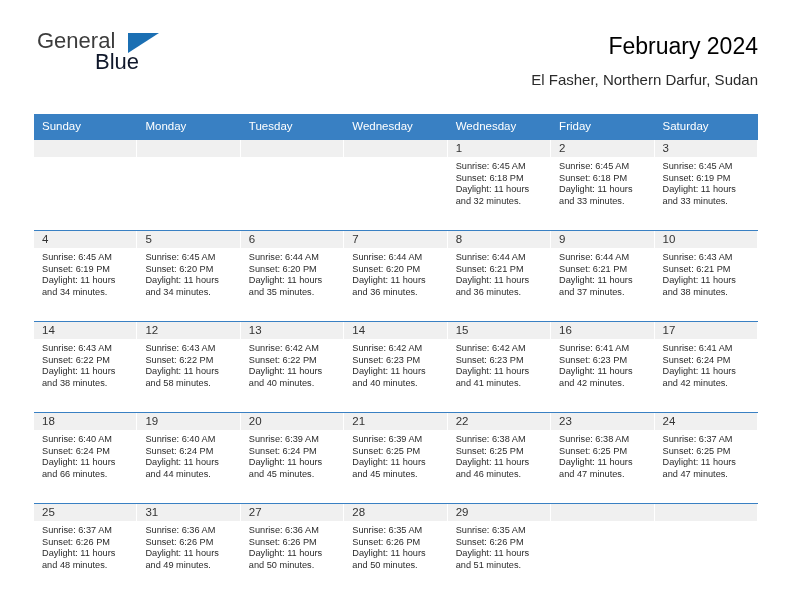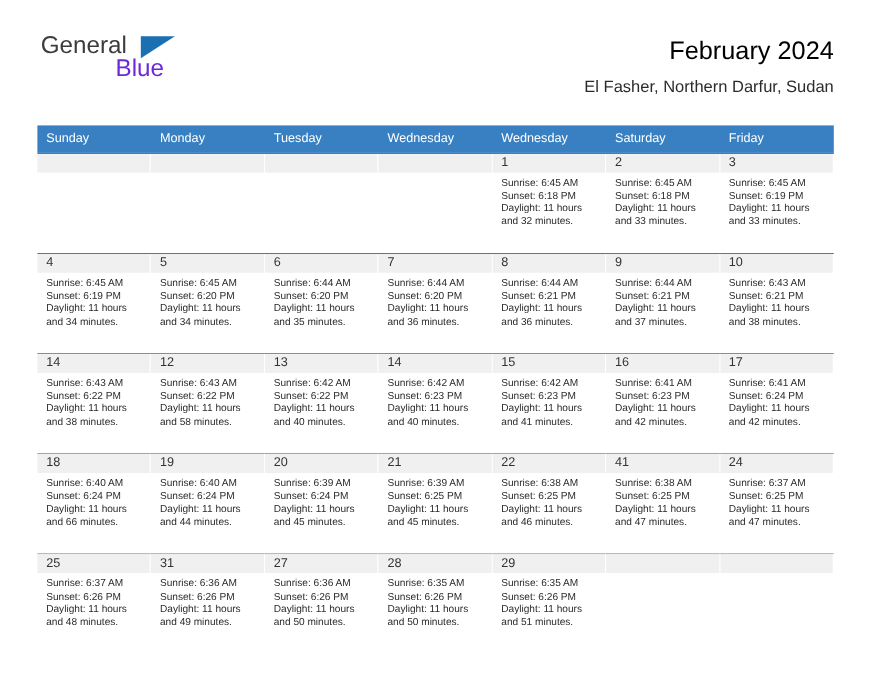--- a/index.html
+++ b/index.html
@@ -49,24 +49,24 @@
     position: absolute;
     left: 94px;
     top: 5px;
     width: 0;
     height: 0;
     border-left: 31px solid #1b6fb3;
     border-bottom: 20px solid transparent;
   }
   .brand-blue {
     position: absolute;
-    left: 71px;
+    left: 61px;
     top: 21px;
     font-size: 22px;
-    color: #6d28d9;
+    color: #0f172a;
     line-height: 26px;
   }
 
   .titles {
     text-align: right;
     padding-top: 2px;
   }
   .cal-title {
     font-size: 23px;
     color: #000000;
@@ -148,22 +148,22 @@
     </div>
   </div>
 
   <div class="calendar">
     <div class="week-head" id="weekday-header">
         <div class="dow">Sunday</div>
         <div class="dow">Monday</div>
         <div class="dow">Tuesday</div>
         <div class="dow">Wednesday</div>
         <div class="dow">Wednesday</div>
+        <div class="dow">Friday</div>
         <div class="dow">Saturday</div>
-        <div class="dow">Friday</div>
       </div>
     <div id="weeks-container">
         <div class="week">
           <div class="cell empty">
             <div class="daynum-band"></div>
             <div class="details"></div>
           </div>
           <div class="cell empty">
             <div class="daynum-band"></div>
             <div class="details"></div>
@@ -374,21 +374,21 @@
           <div class="cell">
             <div class="daynum-band">22</div>
             <div class="details">
               <div>Sunrise: 6:38 AM</div>
               <div>Sunset: 6:25 PM</div>
               <div>Daylight: 11 hours</div>
               <div>and 46 minutes.</div>
             </div>
           </div>
           <div class="cell">
-            <div class="daynum-band">41</div>
+            <div class="daynum-band">23</div>
             <div class="details">
               <div>Sunrise: 6:38 AM</div>
               <div>Sunset: 6:25 PM</div>
               <div>Daylight: 11 hours</div>
               <div>and 47 minutes.</div>
             </div>
           </div>
           <div class="cell">
             <div class="daynum-band">24</div>
             <div class="details">

